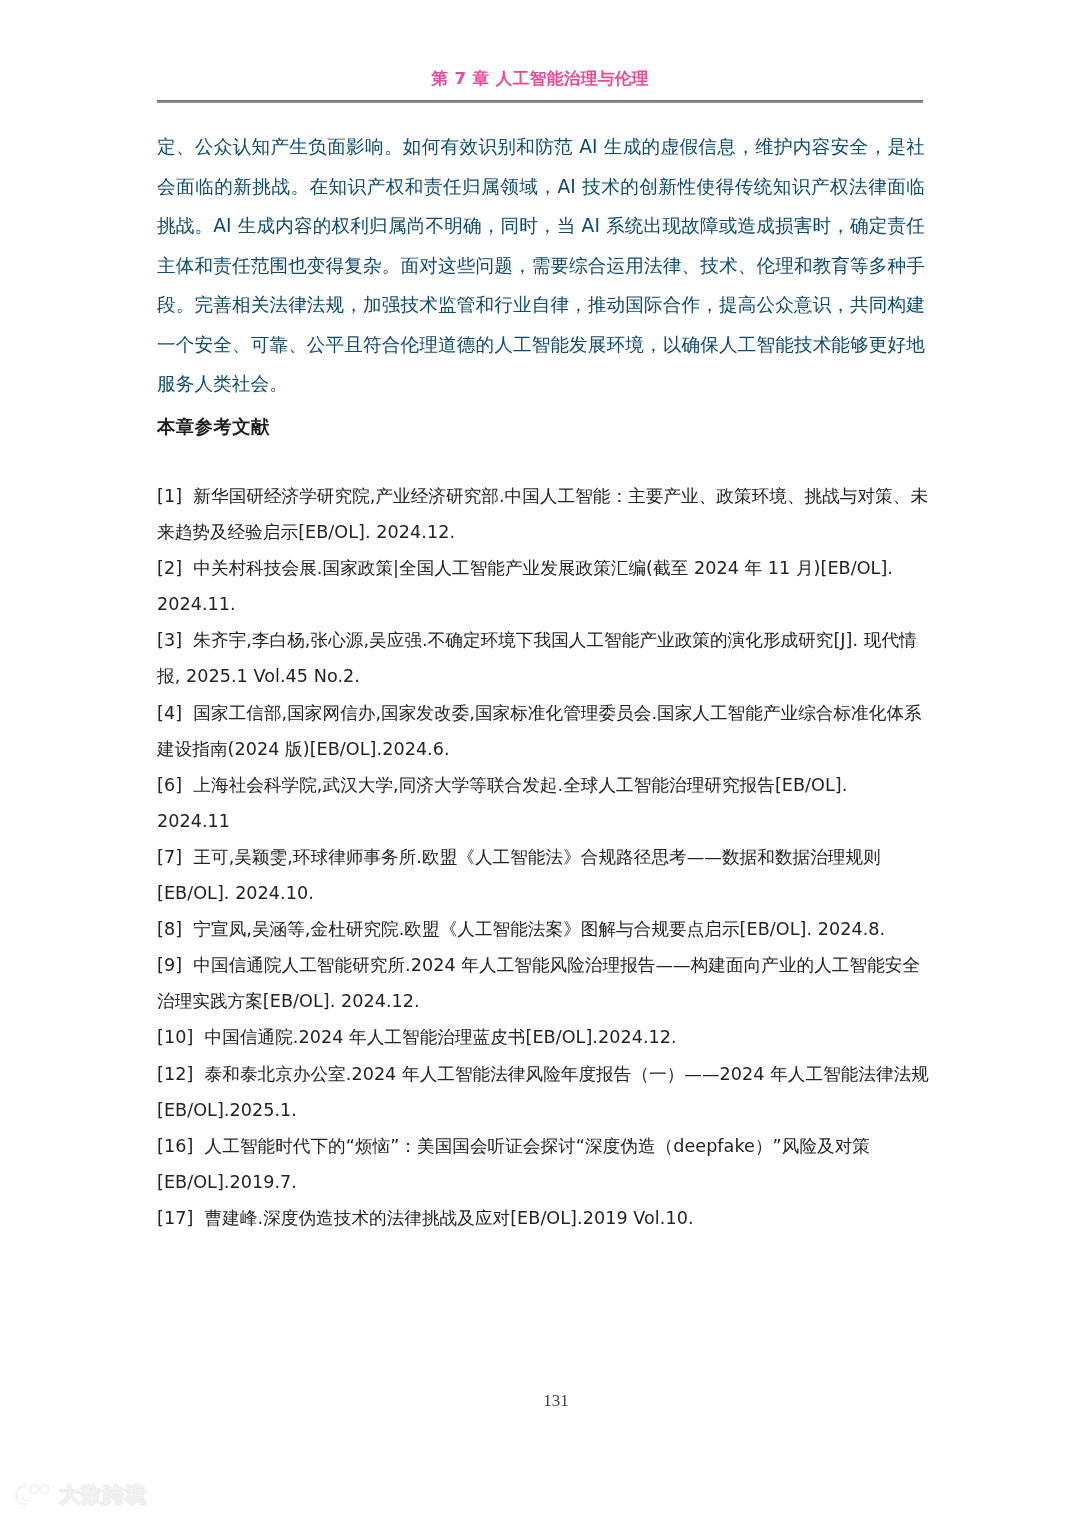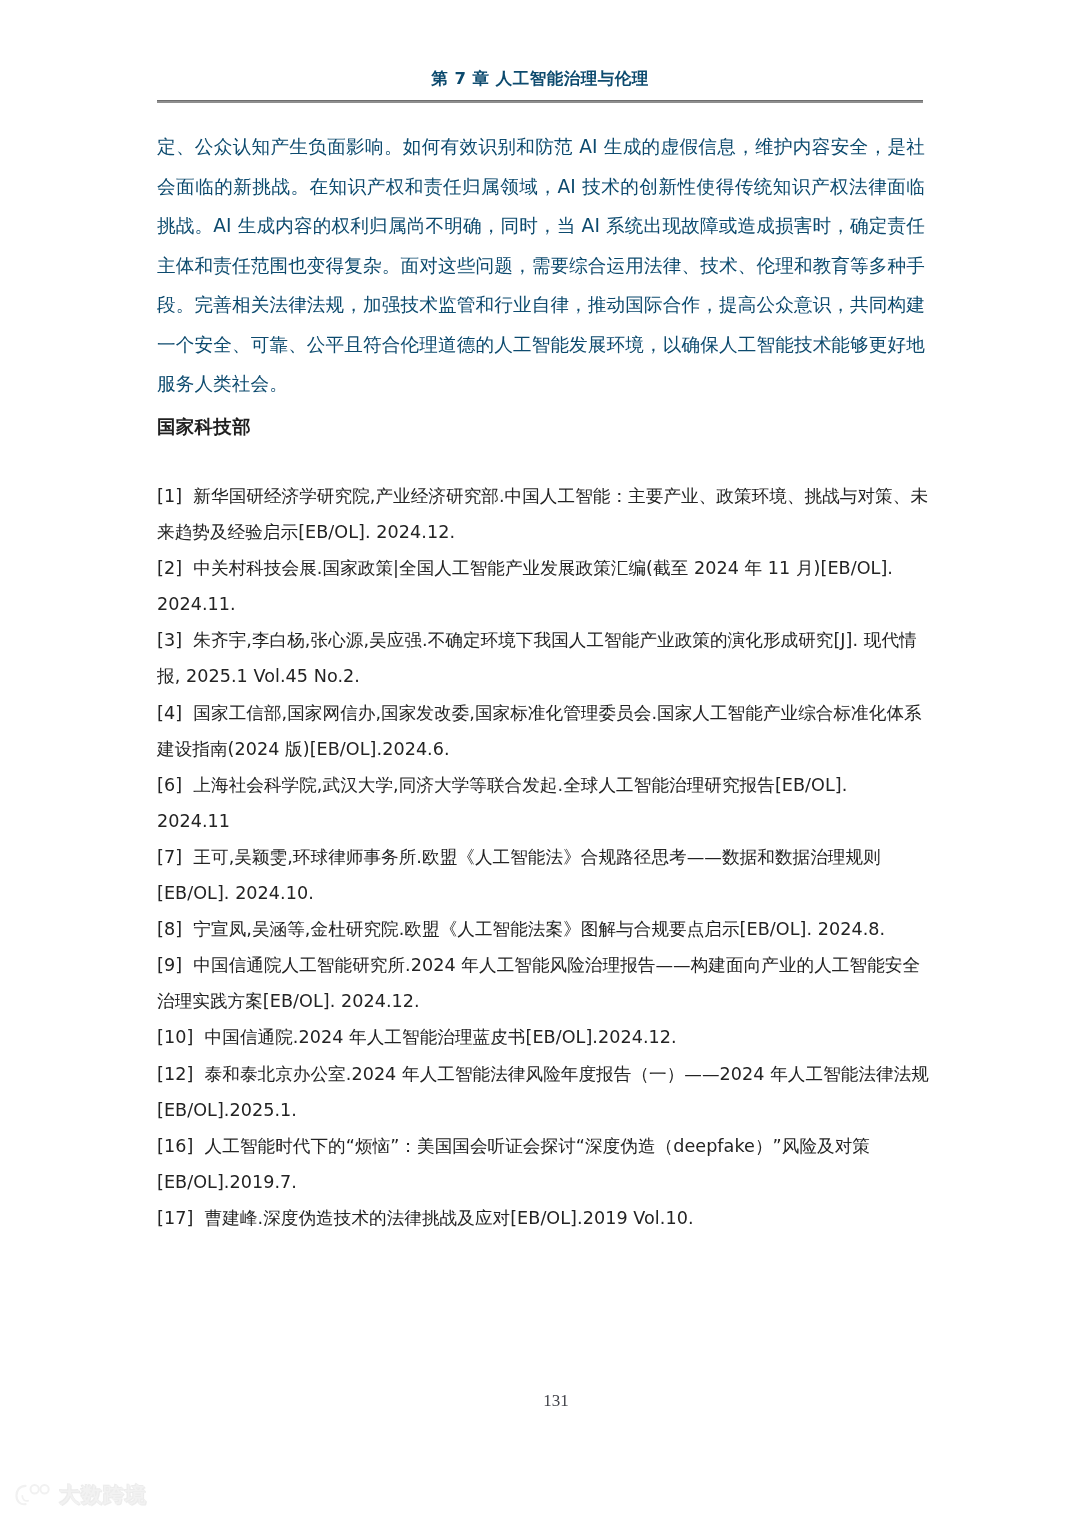--- a/index.html
+++ b/index.html
@@ -28,21 +28,21 @@
     left: 157px;
     top: 68px;
     width: 766px;
     text-align: center;
   }
   .running-header .ht {
     font-family: "DejaVu Sans", "Liberation Sans", sans-serif;
     font-weight: bold;
     font-size: 16.5px;
     letter-spacing: 0.5px;
-    color: #0c4a6e;
+    color: #ec4899;
     white-space: nowrap;
     margin-top: 22px;
   }
   .header-rule {
     position: absolute;
     left: 157px;
     top: 100px;
     width: 766px;
     height: 3px;
     background: #8e8e8e;
@@ -145,21 +145,21 @@
 
   <div class="running-header">
     <span class="ht">第 7 章 人工智能治理与伦理</span>
   </div>
   <div class="header-rule"></div>
 
   <div class="body-block">
     <p class="body-para">定、公众认知产生负面影响。如何有效识别和防范 AI 生成的虚假信息，维护内容安全，是社会面临的新挑战。在知识产权和责任归属领域，AI 技术的创新性使得传统知识产权法律面临挑战。AI 生成内容的权利归属尚不明确，同时，当 AI 系统出现故障或造成损害时，确定责任主体和责任范围也变得复杂。面对这些问题，需要综合运用法律、技术、伦理和教育等多种手段。完善相关法律法规，加强技术监管和行业自律，推动国际合作，提高公众意识，共同构建一个安全、可靠、公平且符合伦理道德的人工智能发展环境，以确保人工智能技术能够更好地服务人类社会。</p>
   </div>
 
-  <div class="sec-heading">国家科技部</div>
+  <div class="sec-heading">本章参考文献</div>
 
   <div class="refs">
     <p class="ref-item">[1]  新华国研经济学研究院,产业经济研究部.中国人工智能：主要产业、政策环境、挑战与对策、未来趋势及经验启示[EB/OL]. 2024.12.</p>
     <p class="ref-item">[2]  中关村科技会展.国家政策|全国人工智能产业发展政策汇编(截至 2024 年 11 月)[EB/OL]. 2024.11.</p>
     <p class="ref-item">[3]  朱齐宇,李白杨,张心源,吴应强.不确定环境下我国人工智能产业政策的演化形成研究[J]. 现代情报, 2025.1 Vol.45 No.2.</p>
     <p class="ref-item">[4]  国家工信部,国家网信办,国家发改委,国家标准化管理委员会.国家人工智能产业综合标准化体系建设指南(2024 版)[EB/OL].2024.6.</p>
     <p class="ref-item">[6]  上海社会科学院,武汉大学,同济大学等联合发起.全球人工智能治理研究报告[EB/OL].   2024.11</p>
     <p class="ref-item">[7]  王可,吴颖雯,环球律师事务所.欧盟《人工智能法》合规路径思考——数据和数据治理规则[EB/OL]. 2024.10.</p>
     <p class="ref-item">[8]  宁宣凤,吴涵等,金杜研究院.欧盟《人工智能法案》图解与合规要点启示[EB/OL]. 2024.8.</p>
     <p class="ref-item">[9]  中国信通院人工智能研究所.2024 年人工智能风险治理报告——构建面向产业的人工智能安全治理实践方案[EB/OL]. 2024.12.</p>

